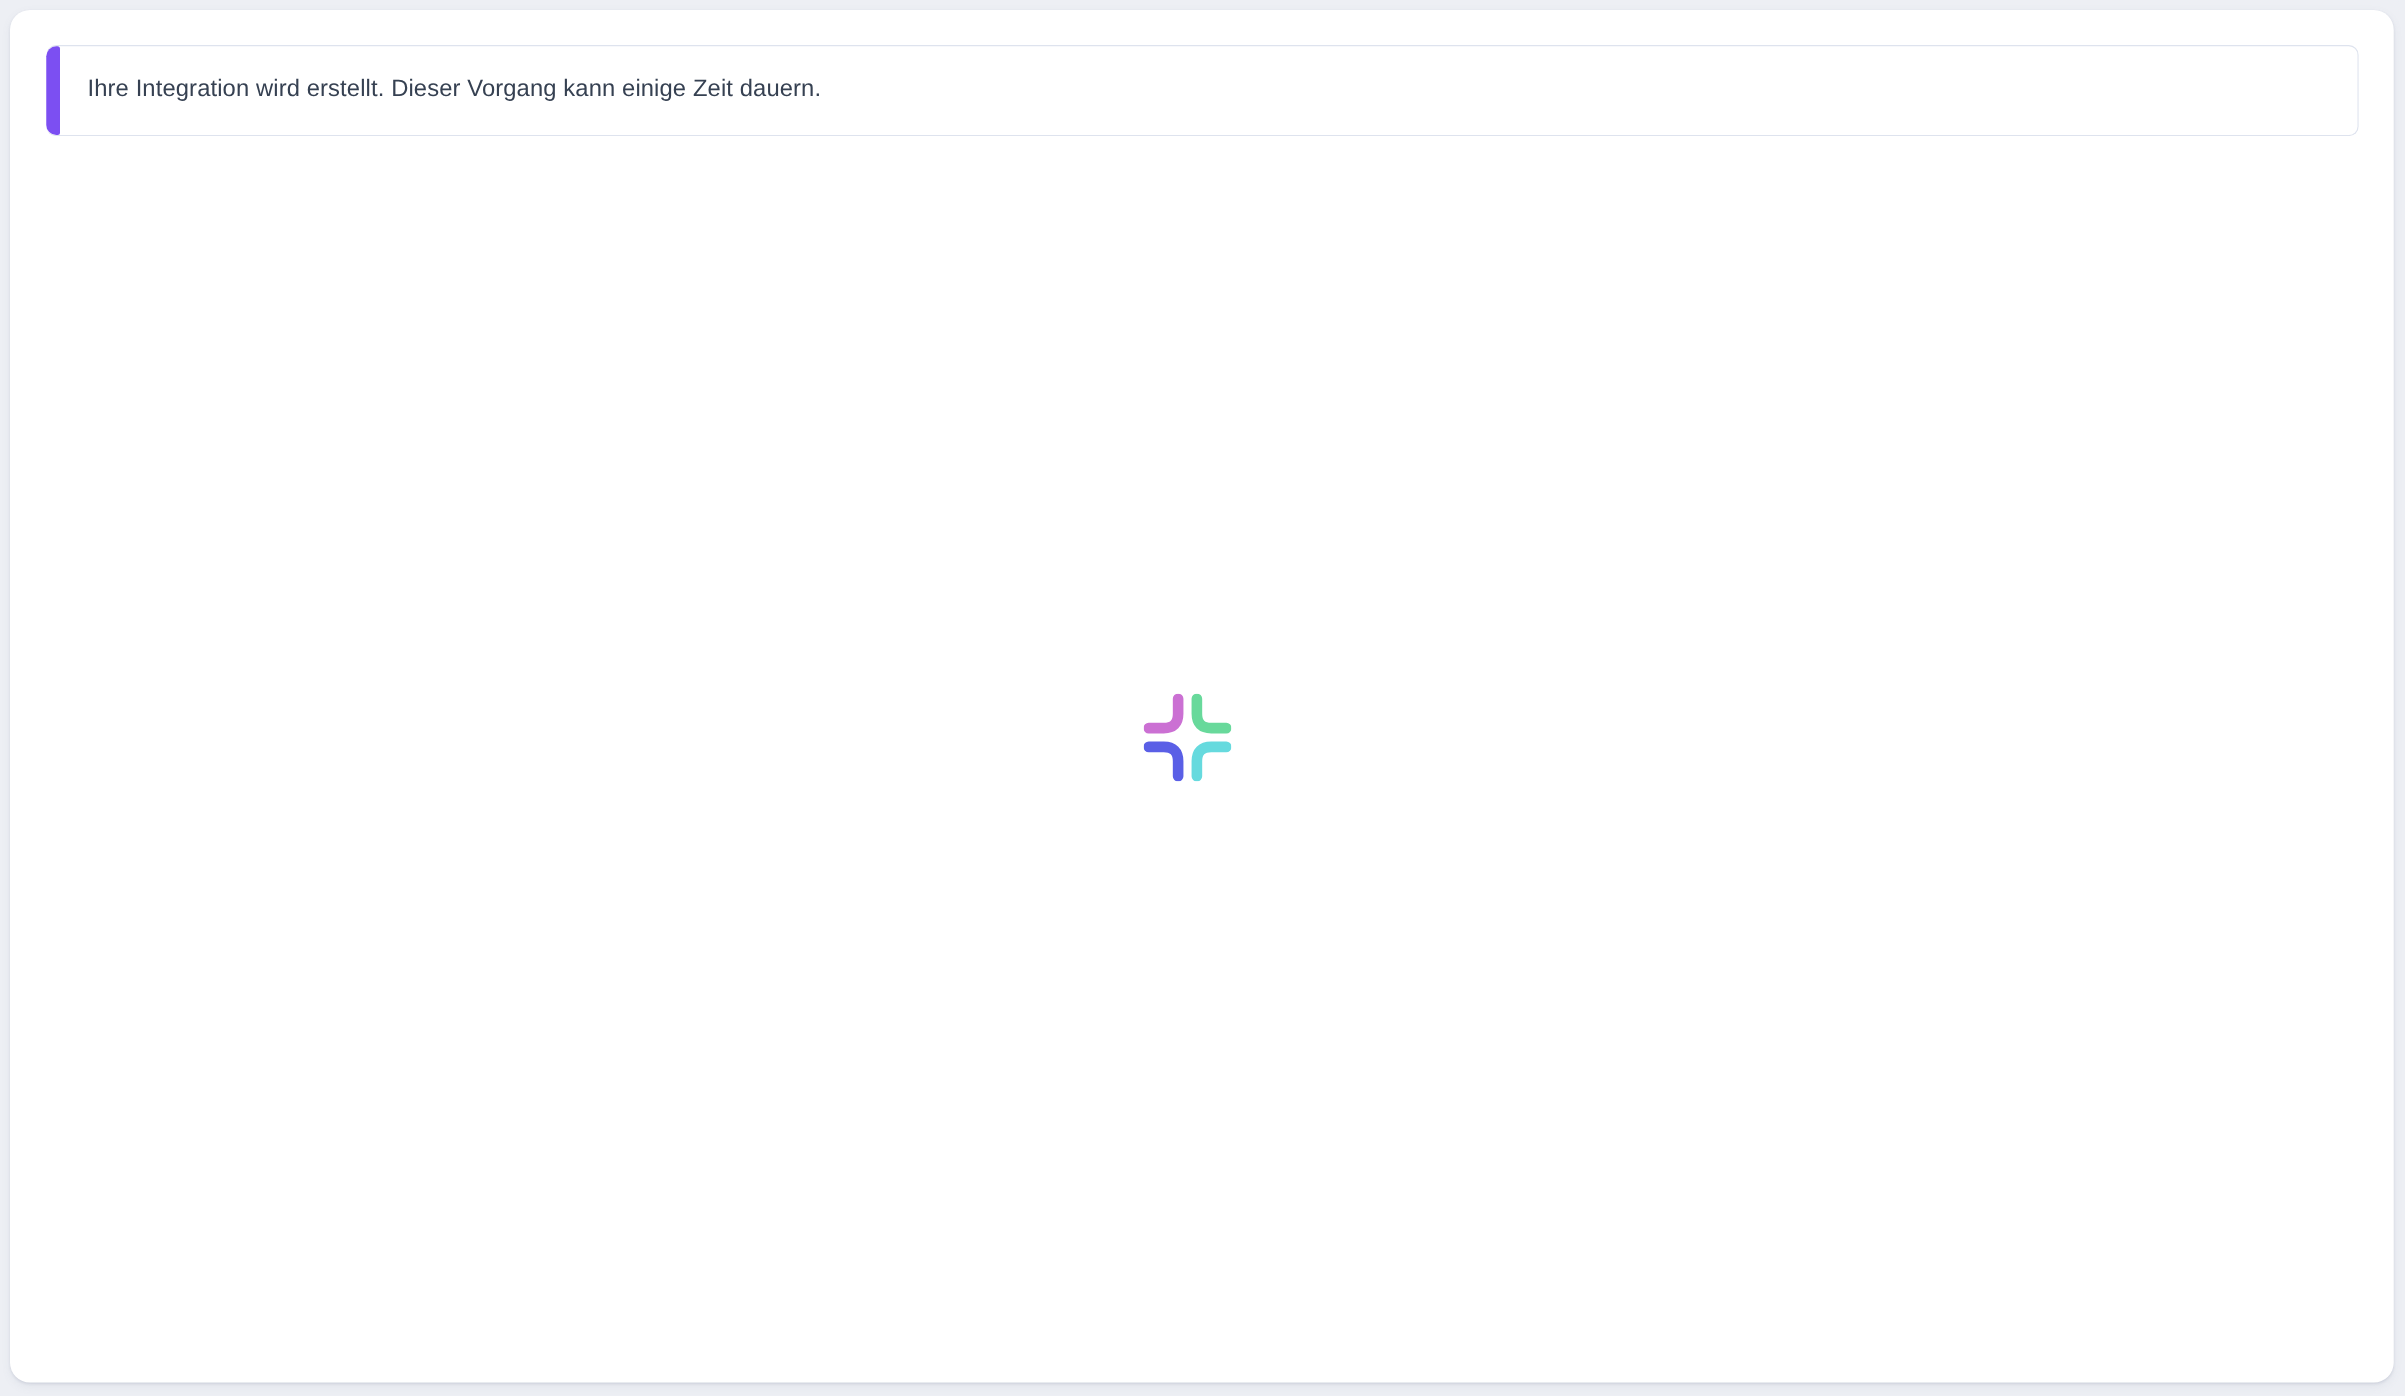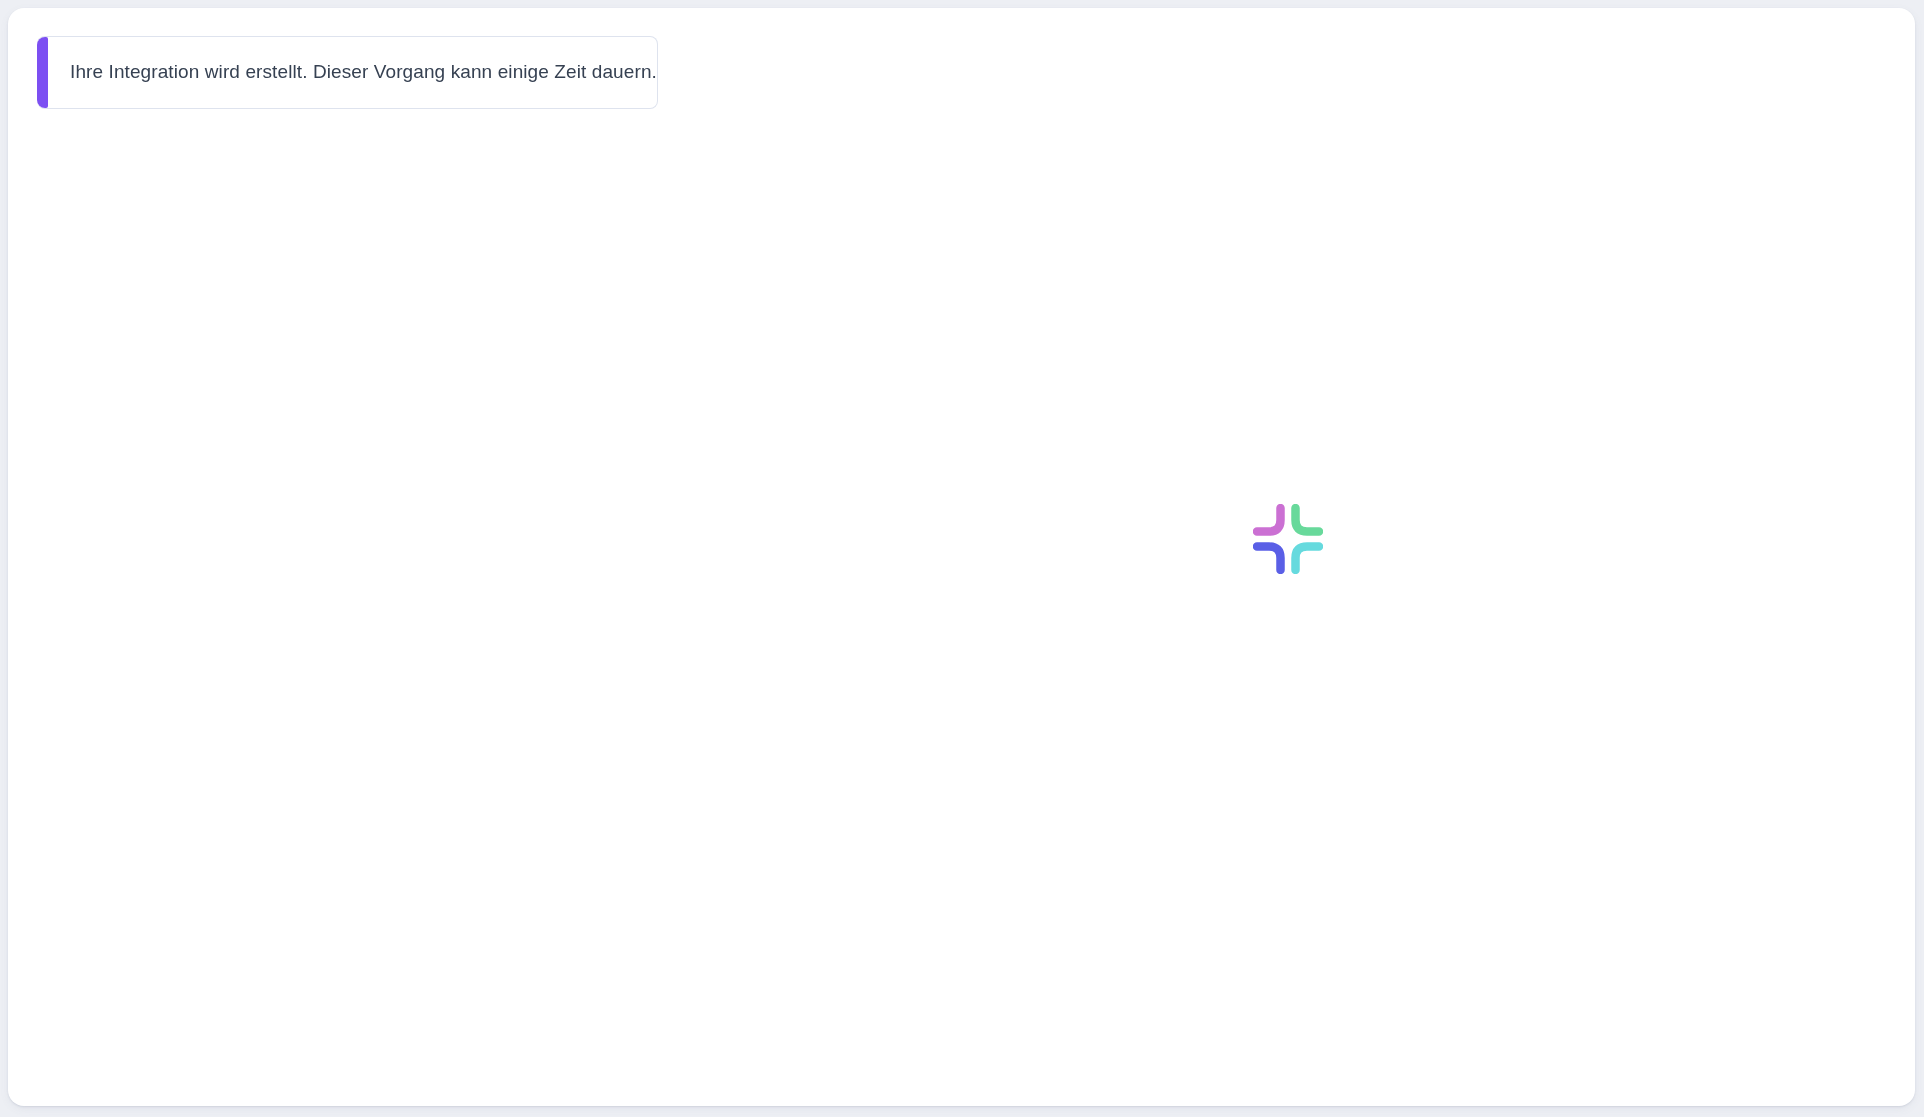--- a/index.html
+++ b/index.html
@@ -14,21 +14,21 @@
   .app-card {
     position: absolute;
     left: 8px;
     top: 8px;
     width: 1907px;
     height: 1098px;
     background: #ffffff;
     border-radius: 16px;
     box-shadow: 0 1px 2px rgba(100,110,140,0.16), 0 3px 8px rgba(100,110,140,0.08);
     display: flex;
-    flex-direction: row;
+    flex-direction: column;
   }
   .banner {
     position: relative;
     margin: 28px 28px 0 29px;
     height: 73px;
     box-sizing: border-box;
     background: #ffffff;
     border: 1px solid #dee3ee;
     border-left: none;
     border-radius: 8px;

